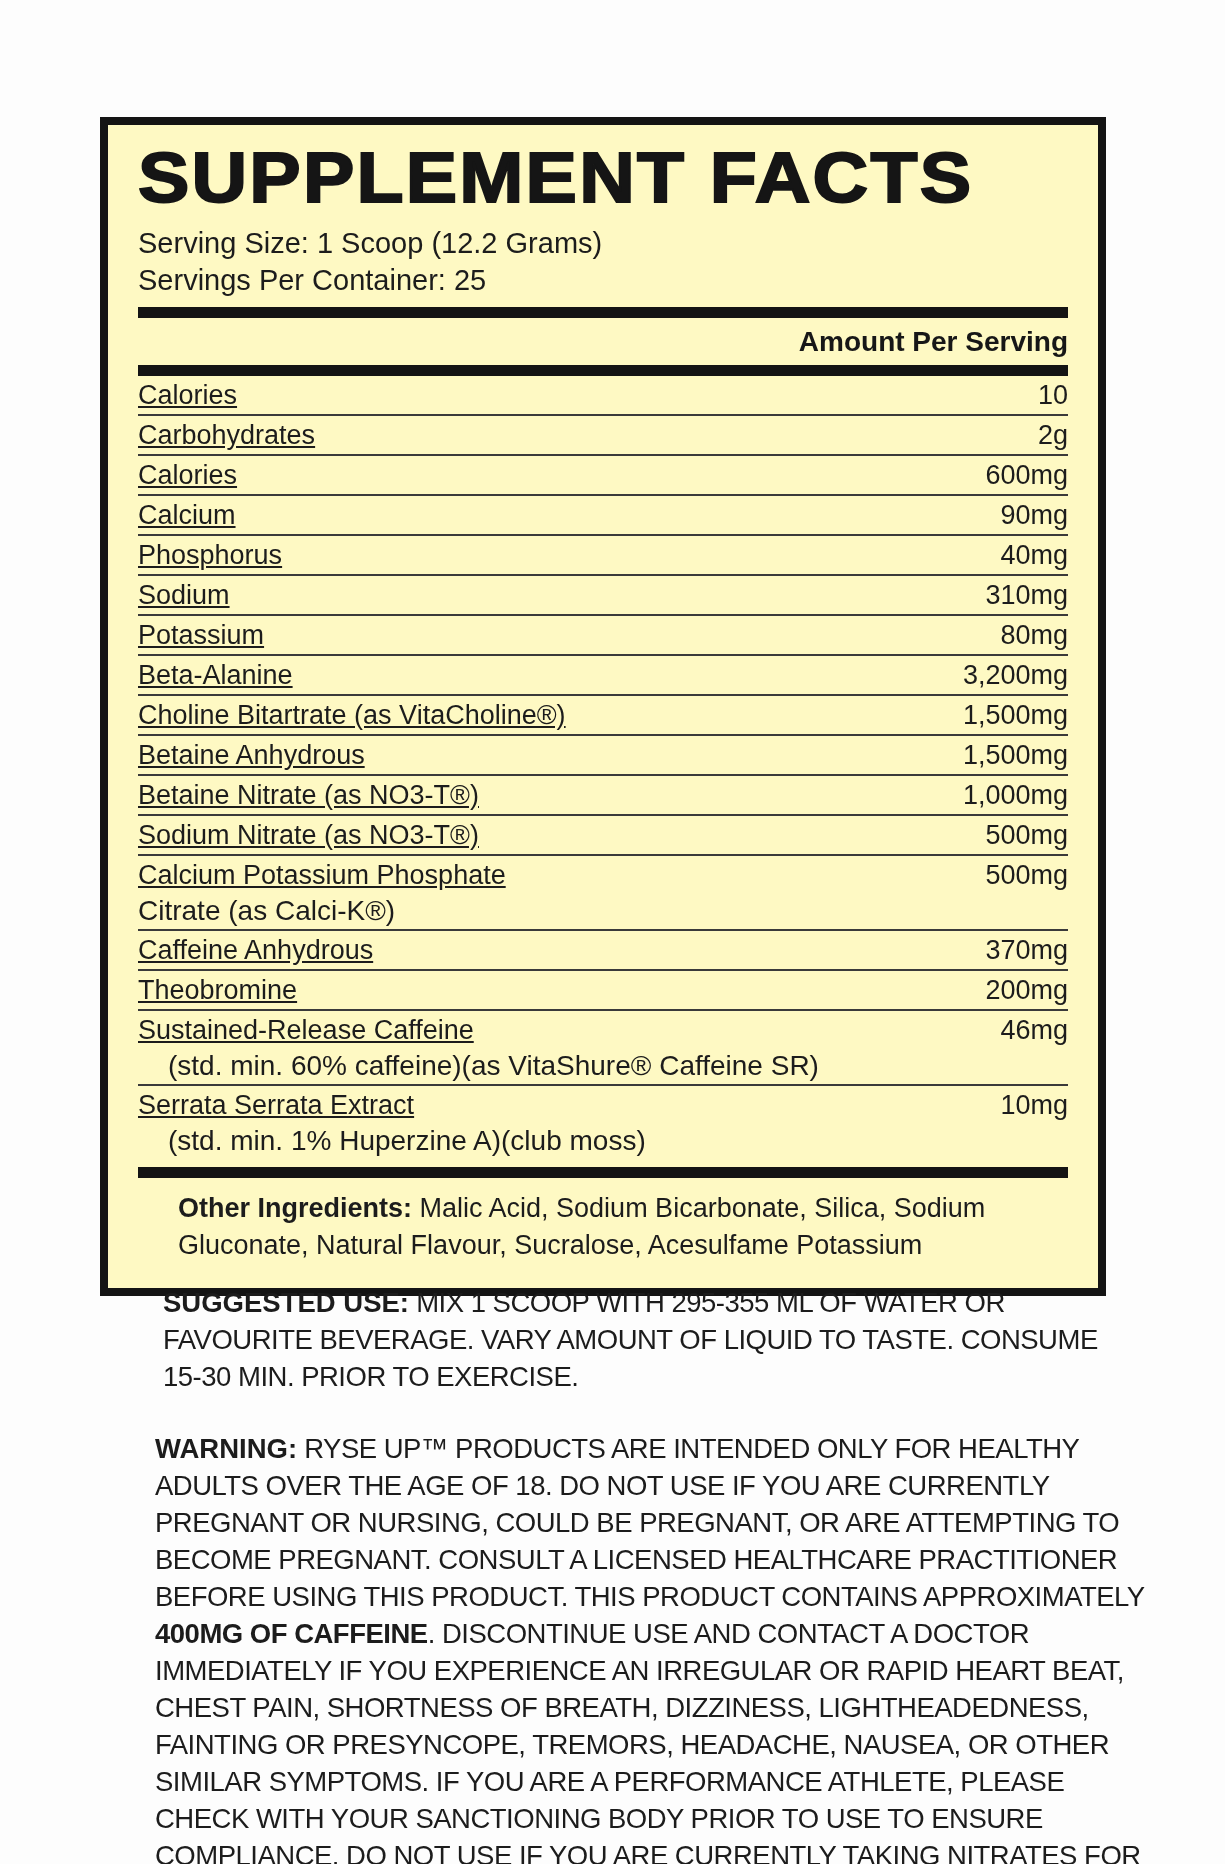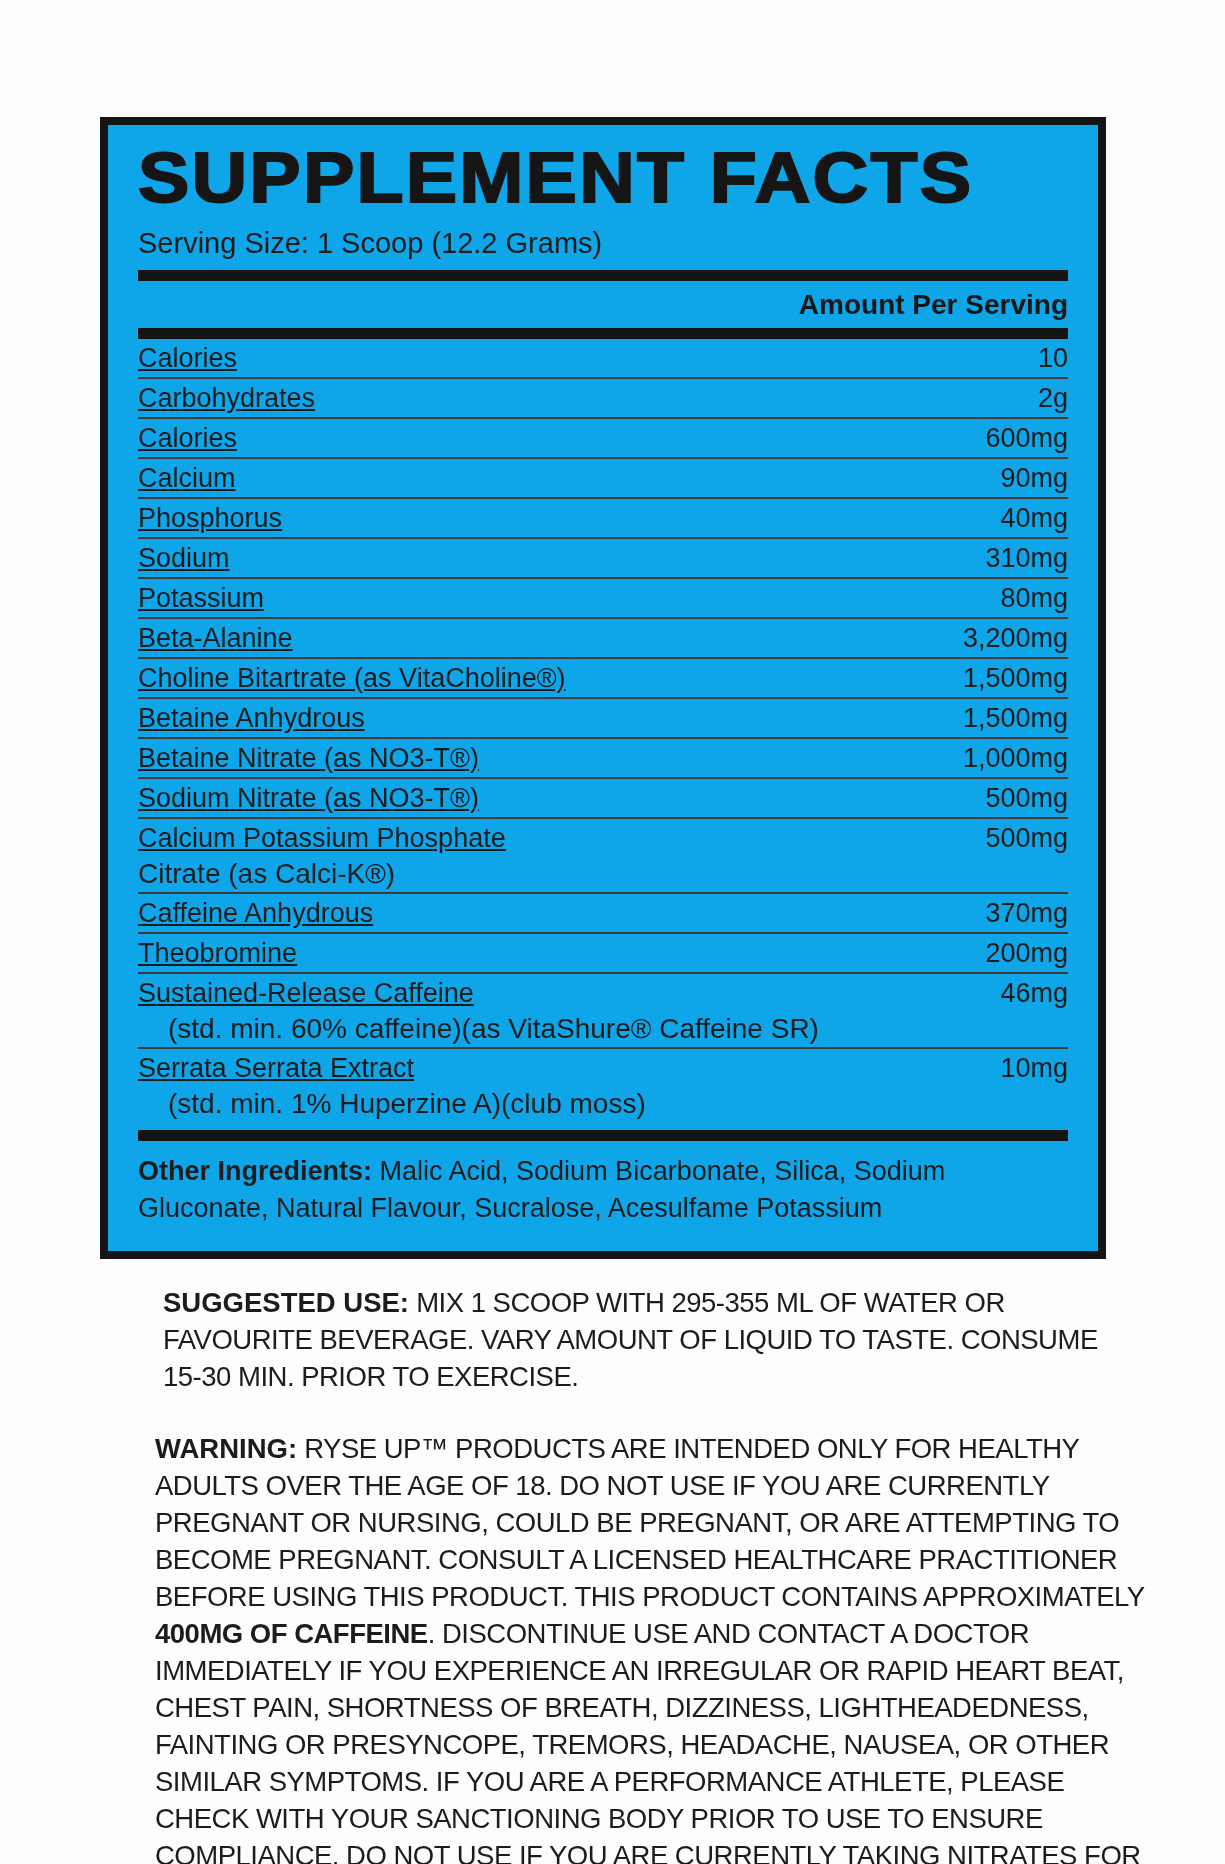--- a/index.html
+++ b/index.html
@@ -13,21 +13,21 @@
     font-family: "Liberation Sans", sans-serif;
     overflow: hidden;
   }
   .facts-box {
     position: absolute;
     left: 100px;
     top: 117px;
     width: 1006px;
     border: 8px solid #141414;
     padding: 12px 30px 10px 30px;
-    background: #0ea5e9;
+    background: #fef9c3;
   }
   .title {
     font-size: 70px;
     font-weight: bold;
     letter-spacing: 2px;
     line-height: 74px;
     color: #151515;
     -webkit-text-stroke: 2px #151515;
     transform: scaleX(1.10);
     transform-origin: left center;
@@ -71,20 +71,21 @@
     line-height: 35px;
     color: #1c1c1c;
   }
   .row .sub:empty { display: none; }
   .row .sub.indent { padding-left: 30px; }
   .other-ingredients {
     font-size: 27px;
     line-height: 37px;
     padding: 12px 0 14px 0;
     color: #1c1c1c;
+    margin-left: 40px;
   }
   .other-ingredients .para-label { font-weight: bold; }
   .para {
     position: absolute;
     left: 155px;
     width: 975px;
     font-size: 27.5px;
     line-height: 37px;
     letter-spacing: -0.5px;
     color: #1c1c1c;
@@ -95,20 +96,21 @@
   .warning { top: 1430px; width: 1000px; }
 </style>
 </head>
 <body>
 
 <div class="page">
 
   <div class="facts-box">
     <div class="title">SUPPLEMENT FACTS</div>
     <div class="serving-line">Serving Size: 1 Scoop (12.2 Grams)</div>
+    <div class="serving-line">Servings Per Container: 25</div>
 
     <div class="thick-bar"></div>
     <div class="amount-header">Amount Per Serving</div>
     <div class="thick-bar" style="margin-top:0;"></div>
 
     <div class="rows">
       <div class="row">
         <div class="row-main">
           <span class="lbl">Calories</span>
           <span class="val">10</span>

